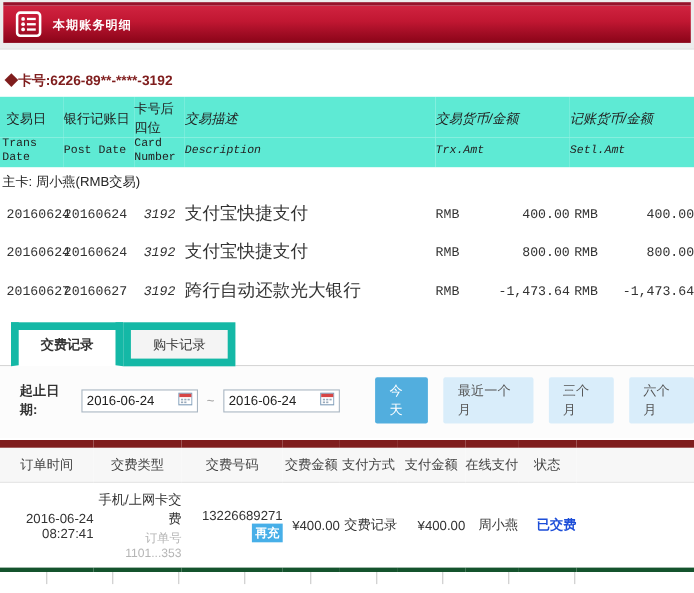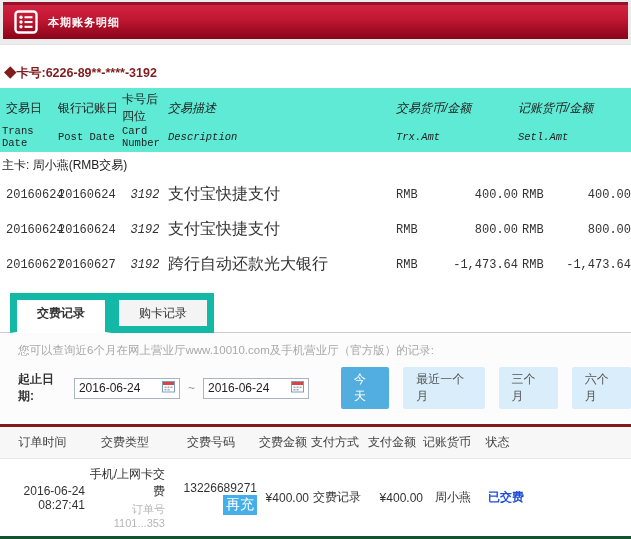--- a/index.html
+++ b/index.html
@@ -50,27 +50,27 @@
   .date-input { width:110px; height:21px; border:1px solid #a9b6c2; background:#fff;
                 display:flex; align-items:center; justify-content:space-between; padding:0 4px; }
   .date-input .val { font-size:12px; color:#222; }
   .tilde { margin:0 8px; color:#999; }
   .quick-group { display:flex; margin-left:32px; gap:14px; }
   .qbtn { background:#d9edfa; color:#555; padding:4px 13px; border-radius:2px; font-size:12px; cursor:pointer; }
   .qbtn.active { background:#52aede; color:#fff; }
 
   
   table.pay { width:100%; border-collapse:collapse; table-layout:fixed; margin-top:2px; }
-  table.pay thead th { background:#f7f7f7; border-top:3px solid #7f1d1d; border-bottom:1px solid #e5e5e5;
+  table.pay thead th { background:#f7f7f7; border-top:7px solid #7f1d1d; border-bottom:1px solid #e5e5e5;
       font-weight:normal; color:#444; font-size:12px; padding:7px 0; text-align:center; }
   table.pay tbody td { text-align:right; padding:7px 0; font-size:12px; vertical-align:middle;
       border-bottom:4px solid #14532d; }
   .sub { color:#b5b5b5; font-size:11px; margin-top:2px; }
-  .badge { display:inline-block; background:#47afe8; color:#fff; font-size:14px;
-           padding:1px 3px; margin-left:3px; cursor:pointer; }
+  .badge { display:inline-block; background:#47afe8; color:#fff; font-size:11px;
+           padding:1px 3px; margin-left:3px; cursor:pointer;font-weight:bold; }
   .status { font-weight:bold; color:#1d4ed8; }
 
   
   .ticks { display:flex; height:11px; }
   .ticks span { flex:0 0 60px; border-right:1px solid #c9c9c9; height:100%; }
   .ticks span.first { flex:0 0 43px; }
   .ticks span.fill { flex:1 1 auto; border-right:none; }
 
   
   .customer { display:flex; padding:15px 0 6px 20px; font-size:12px; color:#333; }
@@ -164,21 +164,20 @@
     </tr>
   </tbody>
 </table>
 
 <div class="tabbar">
   <div class="tab active">交费记录</div>
   <div class="tab">购卡记录</div>
 </div>
 
 <div class="query-panel">
-  <div class="hint">您可以查询近6个月在网上营业厅www.10010.com及手机营业厅（官方版）的记录:</div>
   <div class="date-row">
     <span class="date-label">起止日期:</span>
     <div class="date-input">
       <span class="val">2016-06-24</span>
       <span>
         <svg width="13" height="13" viewBox="0 0 13 13">
           <rect x="0.5" y="1.5" width="12" height="10.5" fill="#fff" stroke="#7f9db9"></rect>
           <rect x="1" y="2" width="11" height="3" fill="#d64545"></rect>
           <rect x="2.5" y="6.5" width="2" height="1.5" fill="#9ab"></rect>
             <rect x="5.5" y="6.5" width="2" height="1.5" fill="#9ab"></rect>
@@ -225,21 +224,21 @@
       <col>
   </colgroup>
   <thead>
     <tr>
       <th>订单时间</th>
       <th>交费类型</th>
       <th>交费号码</th>
       <th>交费金额</th>
       <th>支付方式</th>
       <th>支付金额</th>
-      <th>记账货币</th>
+      <th>在线支付</th>
       <th>状态</th>
       <th></th>
     </tr>
   </thead>
   <tbody>
     <tr>
       <td>
         <div>2016-06-24</div>
         <div>08:27:41</div>
       </td>

